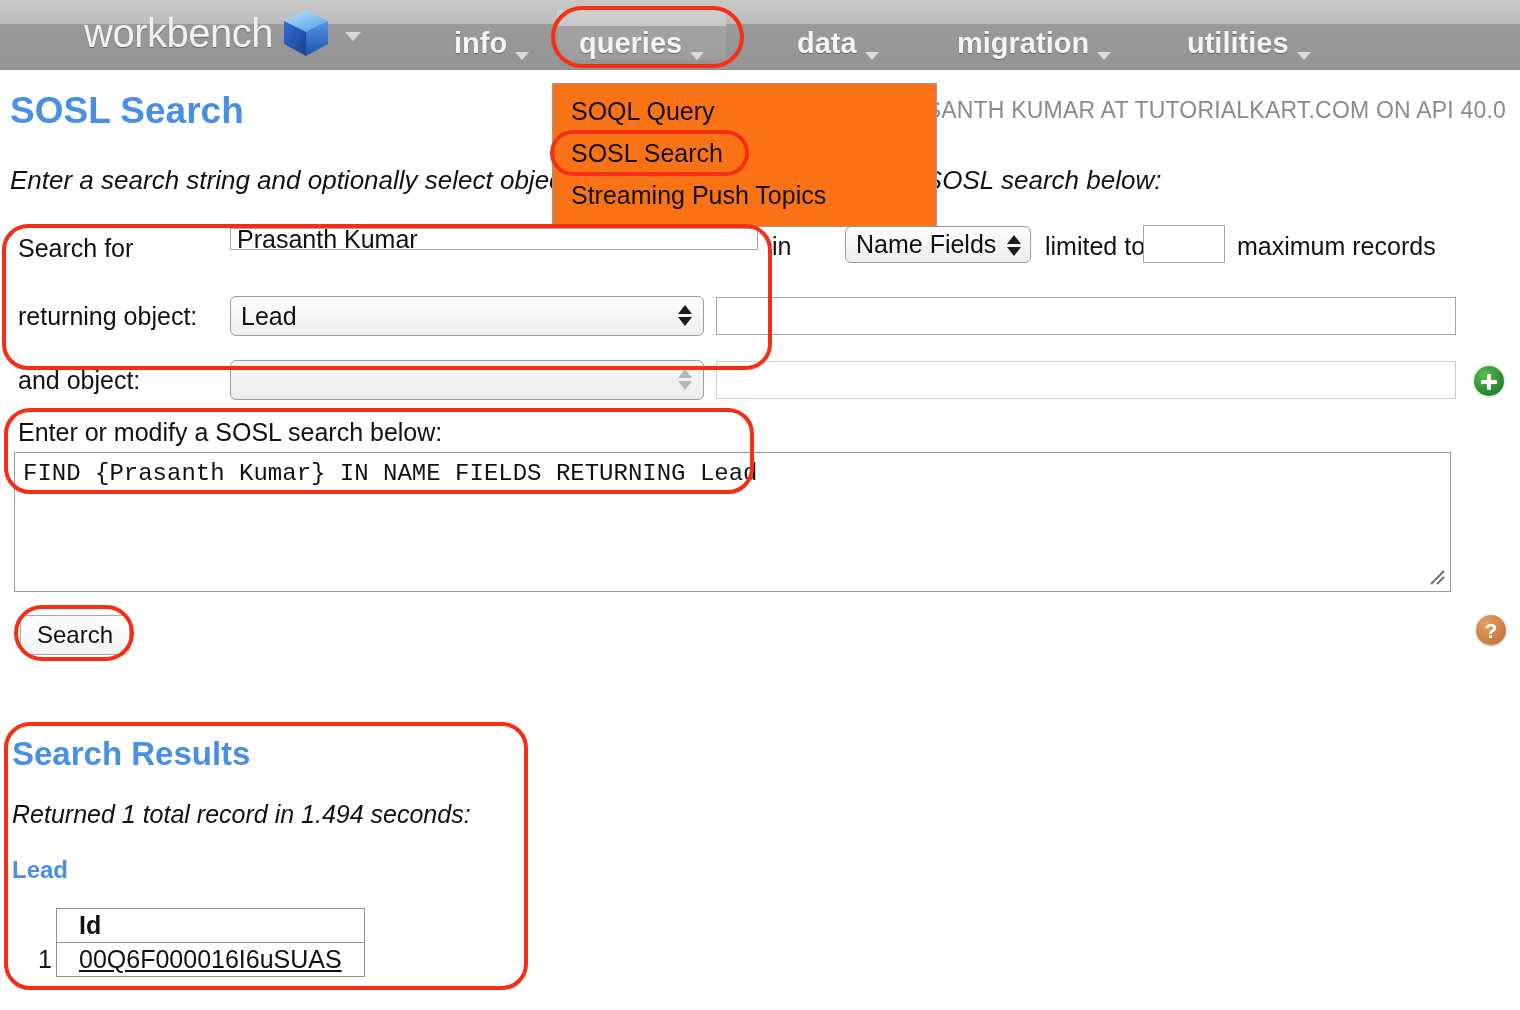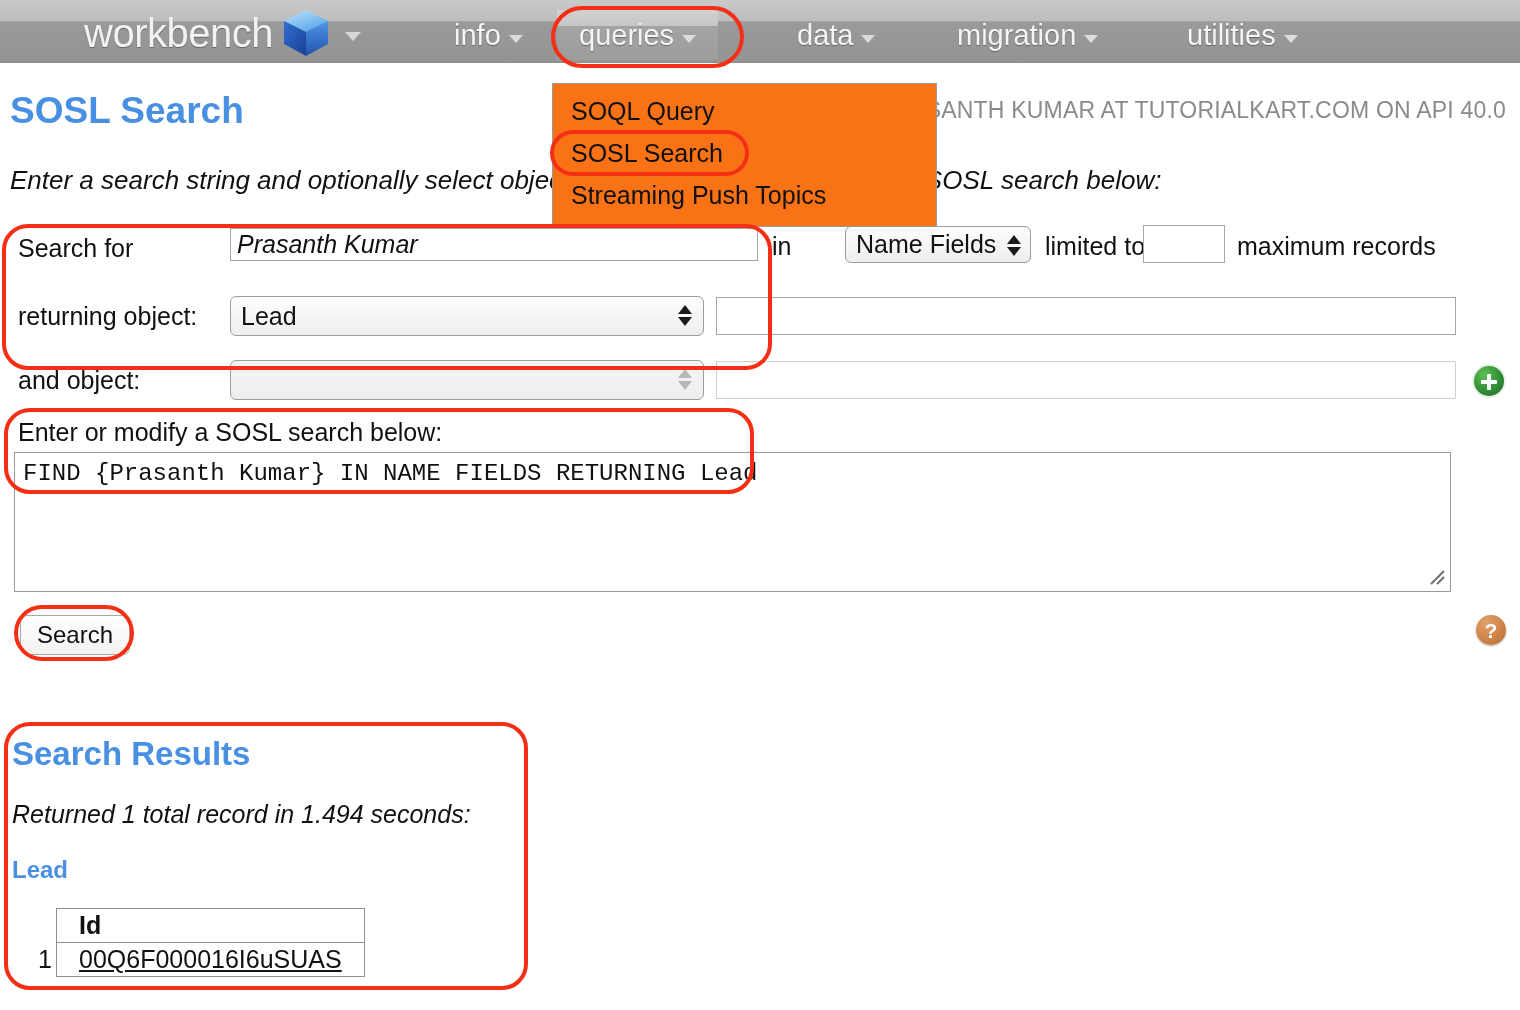--- a/index.html
+++ b/index.html
@@ -7,45 +7,46 @@
     margin: 0; padding: 0;
     width: 1520px; height: 1010px;
     background: #ffffff;
     font-family: "Liberation Sans", sans-serif;
     overflow: hidden;
   }
   #root { position: relative; width: 1520px; height: 1010px; }
 
   
   .navbar {
-    position: absolute; left: 0; top: 0; width: 1520px; height: 63px;
+    position: absolute; left: 0; top: 0; width: 1520px; height: 70px;
     background: linear-gradient(to bottom, #c9c9c9 0%, #bdbdbd 34%, #9a9a9a 35%, #949494 100%);
     border-bottom: 1px solid #8d8d8d;
   }
   .brand {
     position: absolute; left: 84px; top: 6px;
     display: flex; align-items: center; gap: 4px;
   }
   .brand-text {
     font-size: 40px; color: #f2f2f2; font-weight: 400;
     letter-spacing: -0.5px; line-height: 52px;
     text-shadow: 0 1px 1px rgba(0,0,0,.35);
   }
   .cube { width: 54px; height: 54px; position: relative; margin-left: 2px; }
   .caret {
     width: 0; height: 0; border-left: 8px solid transparent;
     border-right: 8px solid transparent; border-top: 9px solid #d8d8d8;
     margin-left: 8px; margin-top: 6px;
   }
   .navitem {
     position: absolute; top: 10px; height: 50px;
-    display: flex; align-items: center; padding: 0 22px;
+    display: flex; align-items: flex-end; padding: 0 22px;
     font-size: 29px; color: #f5f5f5;
     text-shadow: 0 1px 1px rgba(0,0,0,.35);
     cursor: pointer;
+    font-weight: bold;
   }
   .navitem .caret { border-top-color: #dcdcdc; border-left-width: 7px;
     border-right-width: 7px; border-top-width: 8px; margin-top: 7px; }
   .navitem.active {
     background: linear-gradient(to bottom, #d2d2d2 0%, #c6c6c6 32%, #a3a3a3 33%, #9d9d9d 100%);
   }
   #nav-info     { left: 432px; }
   #nav-queries  { left: 557px; }
   #nav-data     { left: 775px; }
   #nav-migration{ left: 935px; }
@@ -249,21 +250,21 @@
   </div>
 
   <div class="page-title">SOSL Search</div>
   <div class="user-line">SANTH KUMAR AT TUTORIALKART.COM ON API 40.0</div>
   <div class="intro">Enter a search string and optionally select objects and fields to return to build a SOSL search below:</div>
 
   <div class="form-area">
 
     <div class="frow">
       <span class="flabel">Search for</span>
-      <input class="txt" id="search-for-input" style="left: 230px; top: 0px; width: 528px; height: 33px; font-style: italic;" value="Prasanth Kumar">
+      <input class="txt" id="search-for-input" style="left: 230px; top: 0px; width: 528px; height: 22px;" value="Prasanth Kumar">
       <span class="inline-lbl" style="left:772px; top:-2px;">in</span>
       <div style="position:absolute; left:806px; top:-2px;padding-left:39px;">
         <div class="sel" style="position:relative; display:inline-block; height:37px; line-height:31px;">Name Fields</div>
         <div class="sel-arrows" style="right:10px; top:9px;">
           <div class="ar-up"></div>
             <div class="ar-dn"></div>
         </div>
       </div>
       <span class="inline-lbl" style="left:1013px; top:-2px;margin-left:32px;">limited to</span>
       <input class="txt" id="limit-input" style="left: 1143px; top: -3px; width: 82px; height: 38px;" value="">

